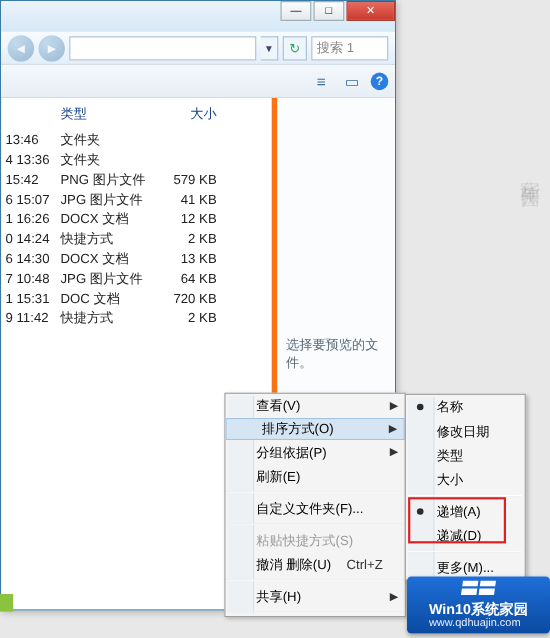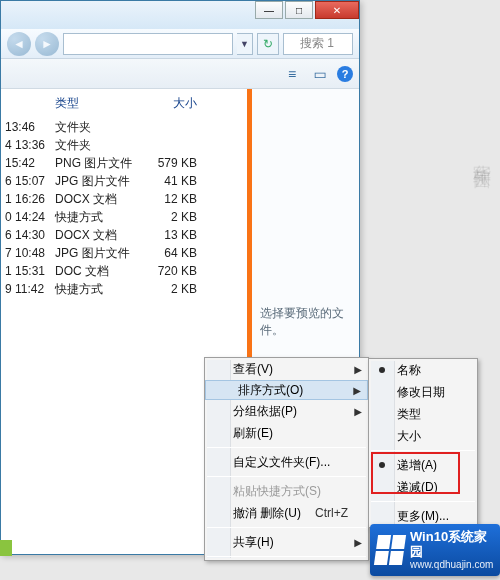--- a/index.html
+++ b/index.html
@@ -8,21 +8,21 @@
   .titlebar { height: 28px; background: linear-gradient(#eaf3fb,#d6e8f7); display: flex; justify-content: flex-end; align-items: flex-start; padding: 0; }
   .winbtn { width: 28px; height: 18px; margin-left: 2px; display: flex; align-items: center; justify-content: center; border: 1px solid #9aa; background: linear-gradient(#fdfdfd,#e4e9ee); font-size: 10px; }
   .winbtn.close { background: linear-gradient(#e86a5e,#c83a2e); color: #fff; border-color: #a02818; width: 44px; }
   .winbtn.max { }
   .winbtn.min { }
   .navbar { height: 30px; background: linear-gradient(#f7fbff,#e3eef8); display: flex; align-items: center; padding: 2px 6px; gap: 4px; border-bottom: 1px solid #c9d6e2; }
   .navarrow { width: 24px; height: 24px; border-radius: 12px; background: radial-gradient(circle at 30% 30%, #8fb9da, #3f7aa8); color: #fff; display:flex;align-items:center;justify-content:center; font-size:12px; opacity:.45; }
   .addrfield { flex: 1; height: 22px; background: #fff; border: 1px solid #a8bed0; display: flex; align-items: center; padding: 0 4px; color: #888; }
   .addrdrop { width: 16px; height: 22px; border:1px solid #a8bed0; border-left:none; background:#eef5fb; display:flex;align-items:center;justify-content:center; color:#446; font-size:9px;}
   .refresh { width: 22px; height:22px; border:1px solid #a8bed0; background:#eef5fb; display:flex;align-items:center;justify-content:center; color:#3a6; font-size:12px;}
-  .searchfield { width: 70px; height:22px; border:1px solid #a8bed0; background:#fff; display:flex; align-items:center; padding:0 16px; color:#888;}
+  .searchfield { width: 70px; height:22px; border:1px solid #a8bed0; background:#fff; display:flex; align-items:center; padding:0 4px; color:#888;}
   .toolbar { height: 30px; background: linear-gradient(#f4f8fb,#e7eef5); border-bottom: 1px solid #d0dae3; display:flex; align-items:center; justify-content:flex-end; padding:0 6px; gap:6px;}
   .tbicon { width:22px; height:20px; display:flex; align-items:center; justify-content:center; color:#3a6fa0; font-size:14px;}
   .help { width:16px;height:16px;border-radius:8px;background:#2a7de1;color:#fff;display:flex;align-items:center;justify-content:center;font-size:11px;font-weight:bold;}
   .content { display:flex; height: calc(100% - 88px); }
   .filelist { flex:1; padding: 4px 0; }
   .cols { display:flex; font-size:12px; color:#333; padding: 2px 0 6px 0;}
   .col-time { width: 50px; padding-left:4px; color:#15428b;}
   .col-type { width: 92px; padding-left:4px; color:#15428b;}
   .col-size { width: 60px; text-align:right; color:#15428b; padding-right:6px;}
   .row { display:flex; height:18px; align-items:center; font-size:12px; color:#222;}
@@ -39,21 +39,21 @@
   .ctxmenu .sep { height:1px; margin:3px 2px; background:#d0d0d0; border-bottom:1px solid #fff;}
   .ctxmenu .mi.hilite { background:#d6e5f3; border:1px solid #a4c5e2; padding:0 17px 0 32px; height:20px;}
   .gutter { position:absolute; left:2px; top:2px; bottom:2px; width:24px; background:#eef1f4; border-right:1px solid #dcdfe3;}
   .ctxmenu .items { position:relative; }
   .radio-dot { position:absolute; left:10px; width:6px; height:6px; border-radius:3px; background:#2b2b2b;}
   
   .menu1 { left:204px; top:357px; width:165px; }
   .menu2 { left:368px; top:358px; width:110px; }
   .redbox { position:absolute; left:371px; top:452px; width:89px; height:42px; border:2px solid #e02020; pointer-events:none;}
   
-  .win10logo { position:absolute; right:0; bottom:4px; width:130px; height:52px; background:linear-gradient(#1e6fd9,#0b4aa0); border-radius:4px; display:flex; align-items:center; padding:4px 6px; gap:6px; box-shadow:0 2px 4px rgba(0,0,0,.3);}
+  .win10logo { position:absolute; right:0; bottom:4px; width:130px; height:52px; background:linear-gradient(#1e6fd9,#0b4aa0); border-radius:4px; display:flex; align-items:center; padding:4px 6px; gap:6px; box-shadow:0 2px 4px rgba(0,0,0,.3);flex-direction:column;}
   .winflag { width:30px; height:30px; display:grid; grid-template-columns:1fr 1fr; grid-template-rows:1fr 1fr; gap:2px; transform: skewX(-8deg);}
   .winflag div{ background:#fff;}
   .wintext { color:#fff; display:flex; flex-direction:column; line-height:1.1;}
   .wintext .t1{ font-size:13px; font-weight:bold;}
   .wintext .t2{ font-size:10px; opacity:.9;}
   
   .side-stripe { position:absolute; left:0; top:540px; width:12px; height:16px; background:#8ac43f;}
   .wm { position:absolute; right:6px; top:150px; writing-mode: vertical-rl; color: rgba(120,120,120,.15); font-size:18px; letter-spacing:2px; pointer-events:none;}
   #filerows { }
 </style>

